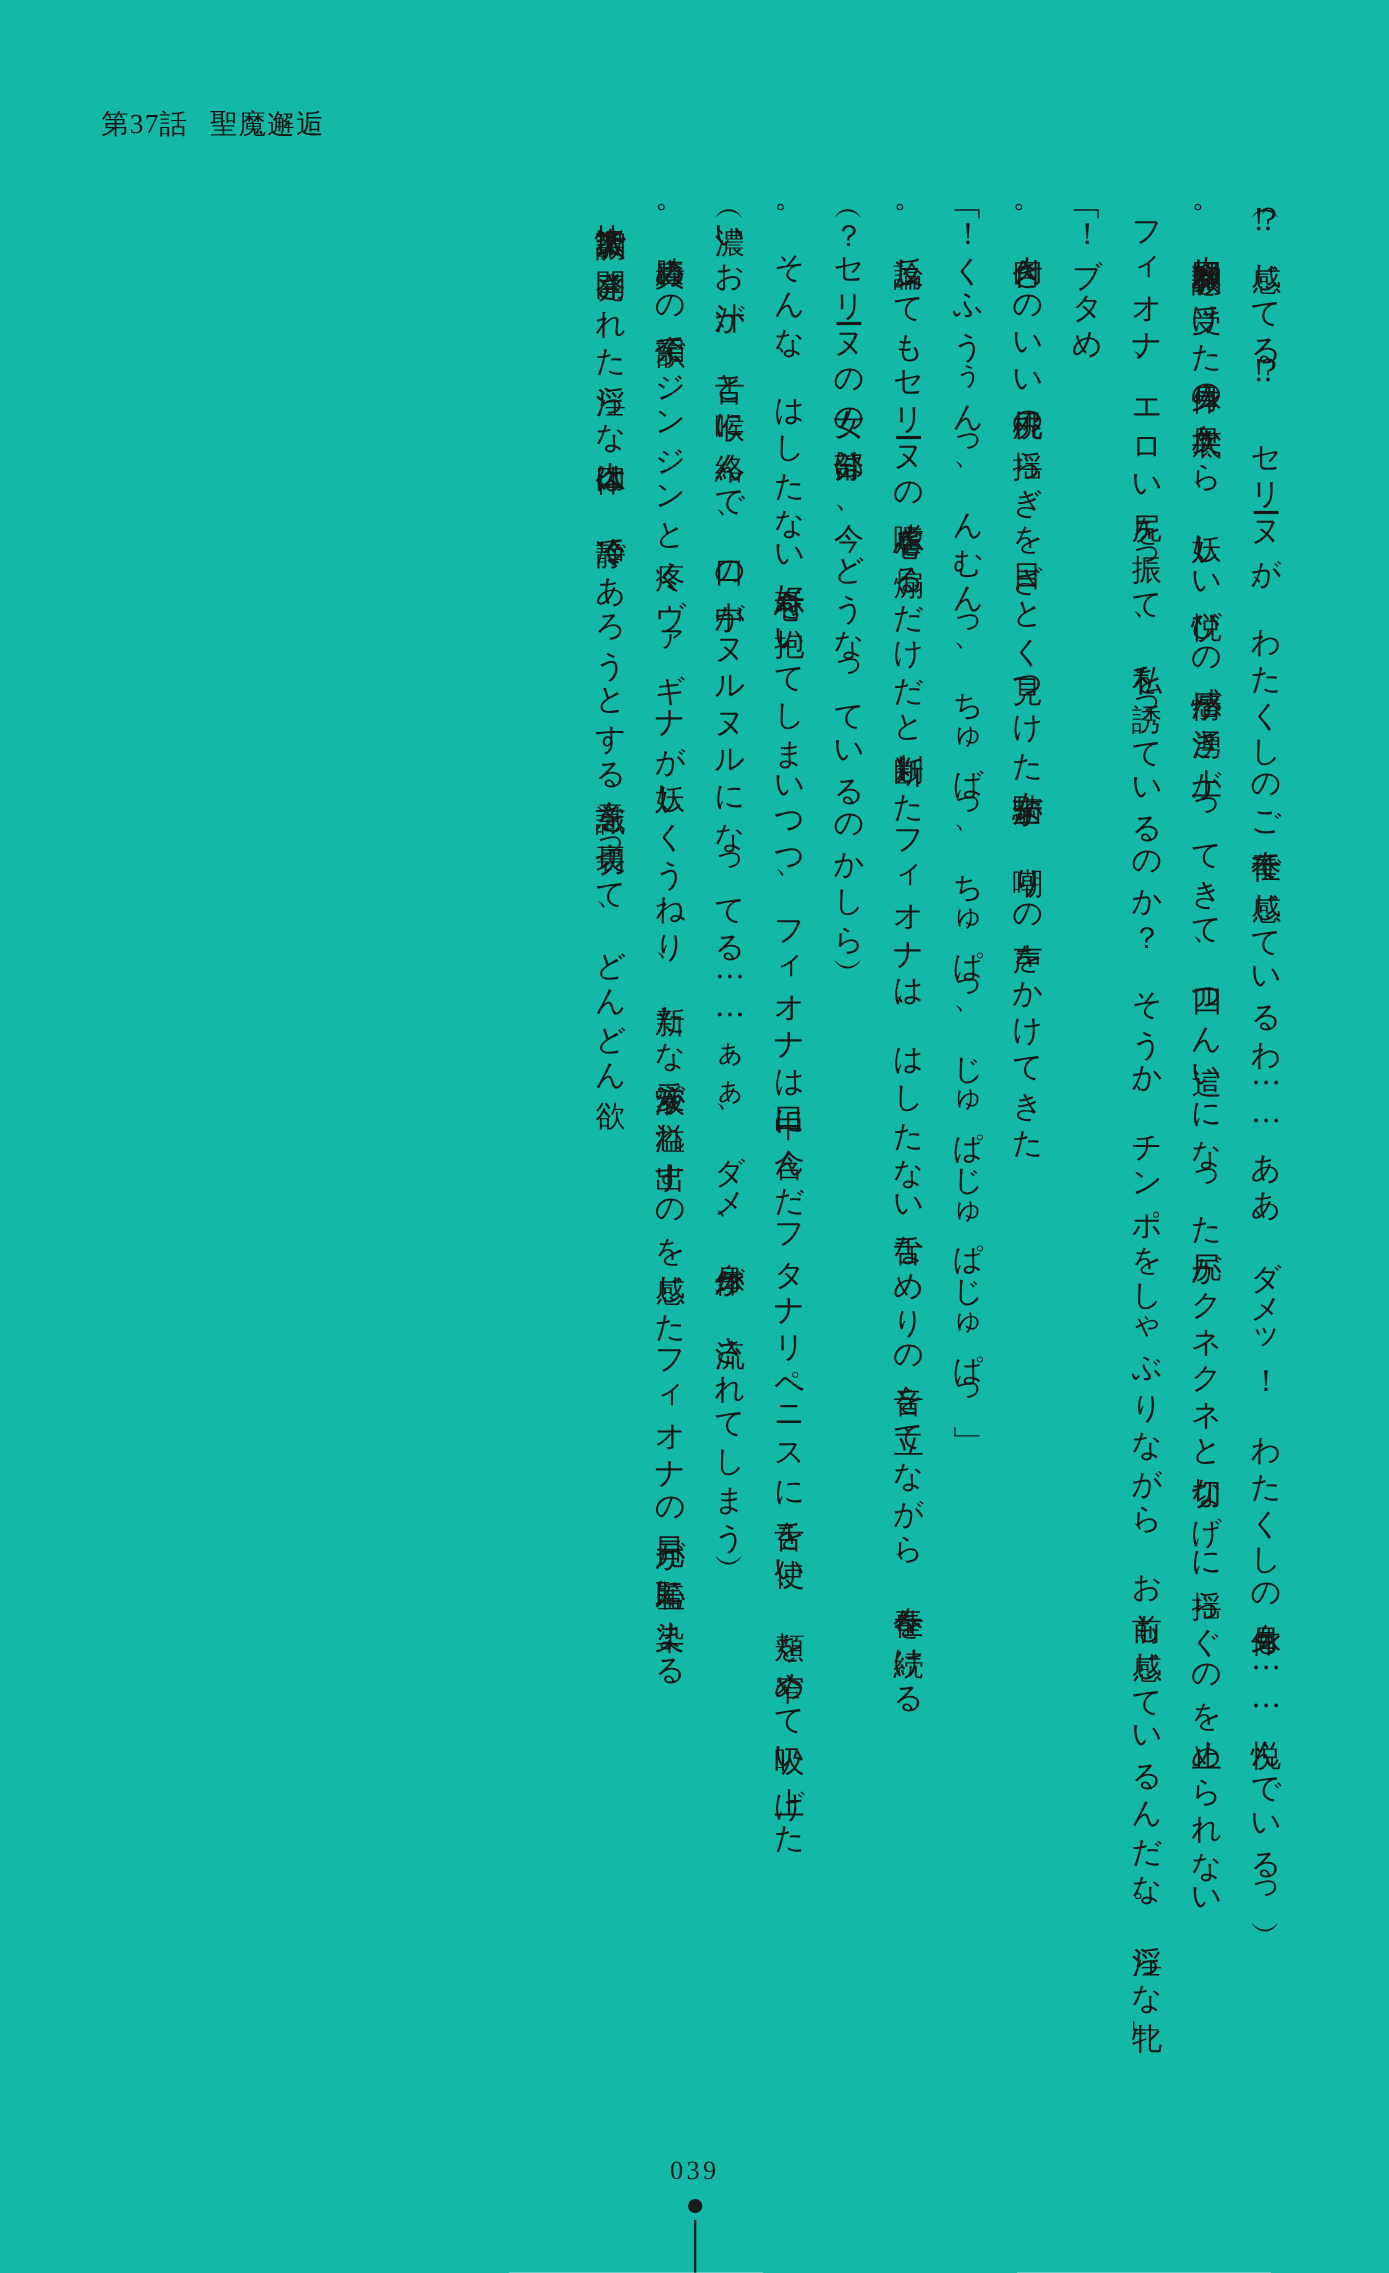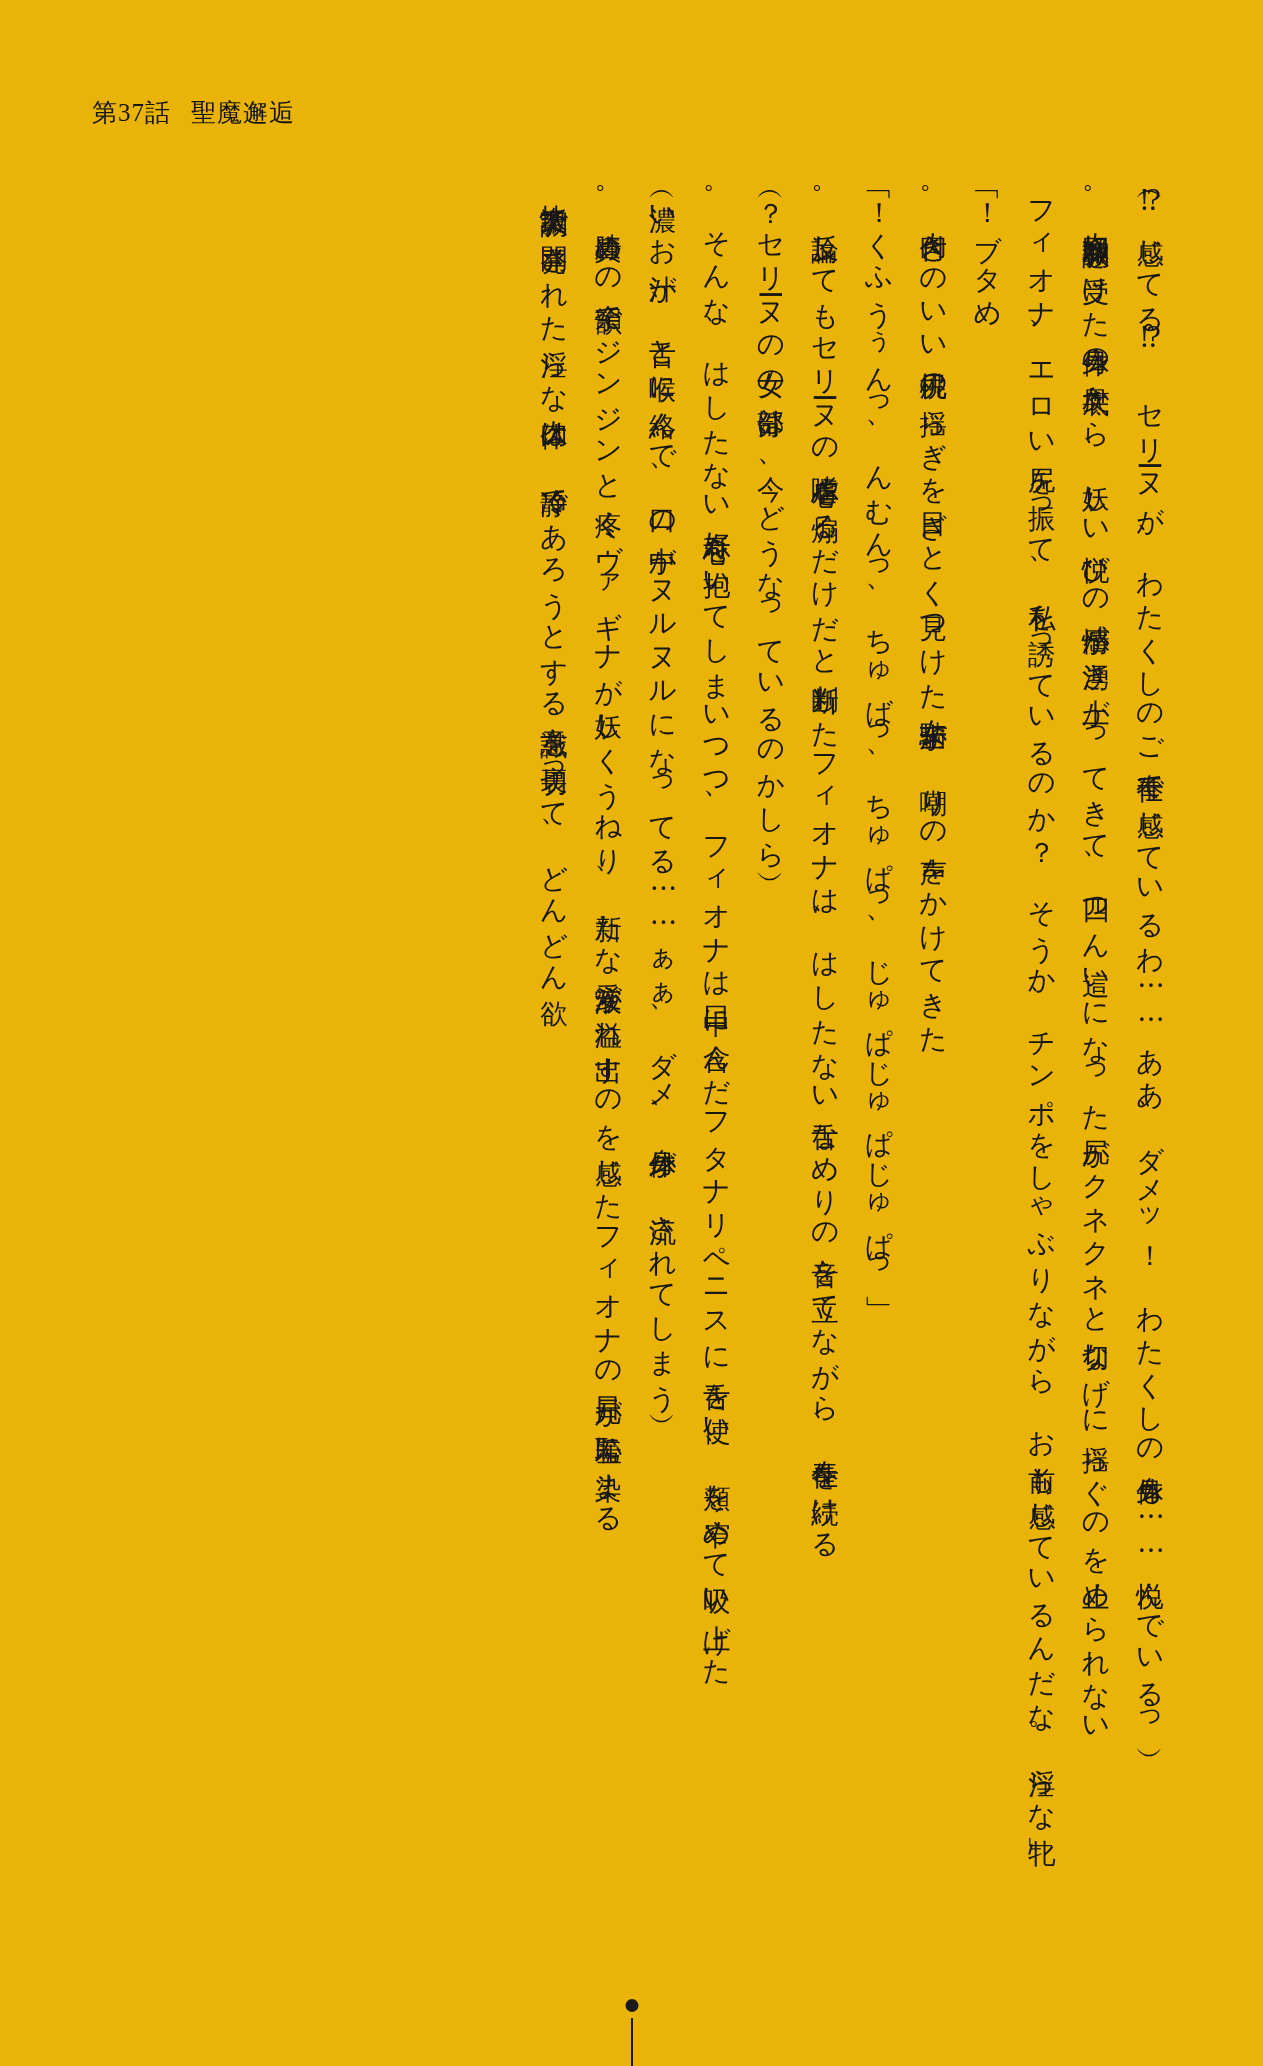--- a/index.html
+++ b/index.html
@@ -12,21 +12,21 @@
     height: 2066px;
     position: relative;
     font-family: "Liberation Serif", "DejaVu Serif", serif;
     color: #1a1a1a;
     overflow: hidden;
   }
 
   .page {
     position: absolute;
     inset: 0;
-    background: #eab308;
+    background: #14b8a6;
   }
 
   
   .chapter-header {
     position: absolute;
     top: 96px;
     left: 92px;
     font-size: 25px;
     letter-spacing: 1px;
     white-space: nowrap;
@@ -123,16 +123,17 @@
       <p>「くふうぅんっ、んむんっ、ちゅばっ、ちゅぱっ、じゅぱじゅぱじゅぱっ！」</p>
       <p class="indent">反論してもセリーヌの嗜虐心を煽るだけだと判断したフィオナは、はしたない舌なめりの音を立てながら、奉仕を続ける。</p>
       <p>（セリーヌの女の部分は、今、どうなっているのかしら？）</p>
       <p class="indent">そんな、はしたない好奇心を抱いてしまいつつ、フィオナは口中に含んだフタナリペニスに舌を使い、頬を窄めて吸い上げた。</p>
       <p>（濃いお汁が、舌と喉に絡んで、口の中がヌルヌルになってる……ぁぁ、ダメ、身体が、流されてしまう）</p>
       <p class="indent">膝責めの余韻でジンジンと疼くヴァギナが妖しくうねり、新たな愛液が溢れ出すのを感じたフィオナの目元が羞恥に染まる。</p>
       <p class="indent">快楽調教で開発された淫らな肉体は、冷静であろうとする意識を裏切って、どんどん欲</p>
     </div>
   </div>
 
+  <div class="folio">039</div>
   <div class="folio-dot"></div>
   <div class="folio-rule"></div>
 
 </div>
 
 </body></html>

